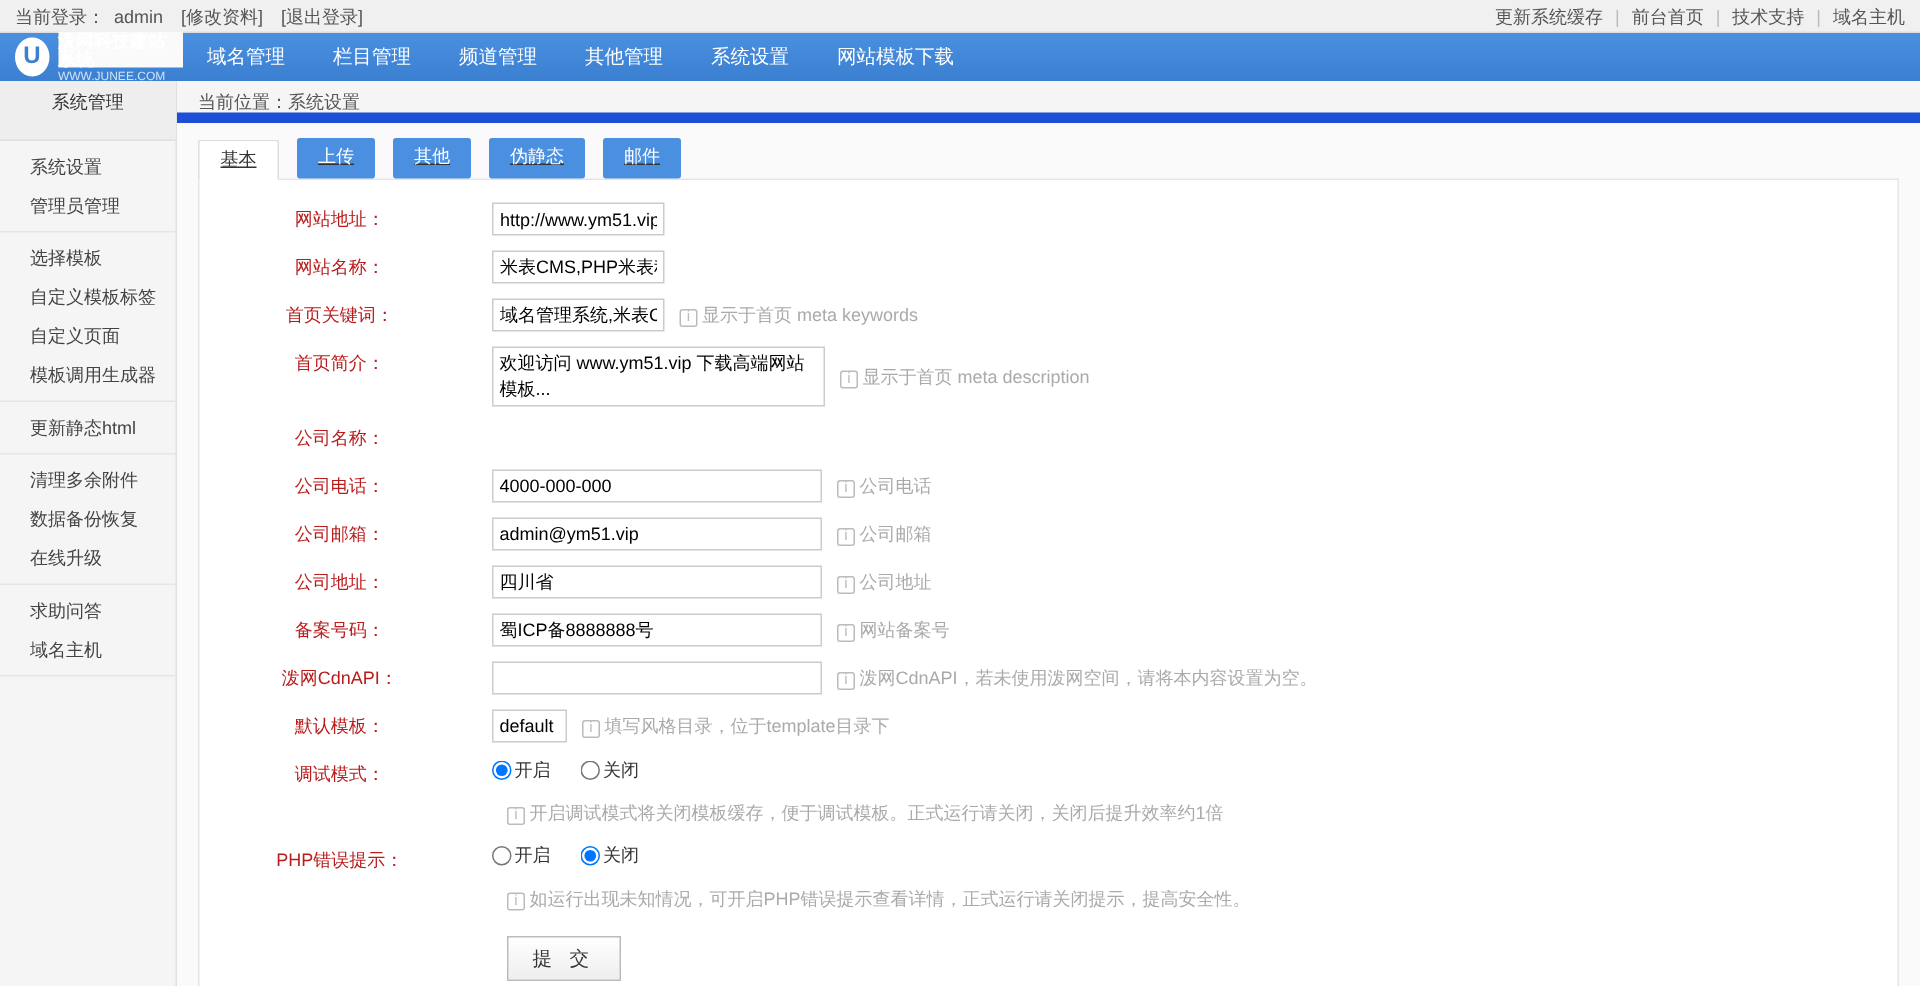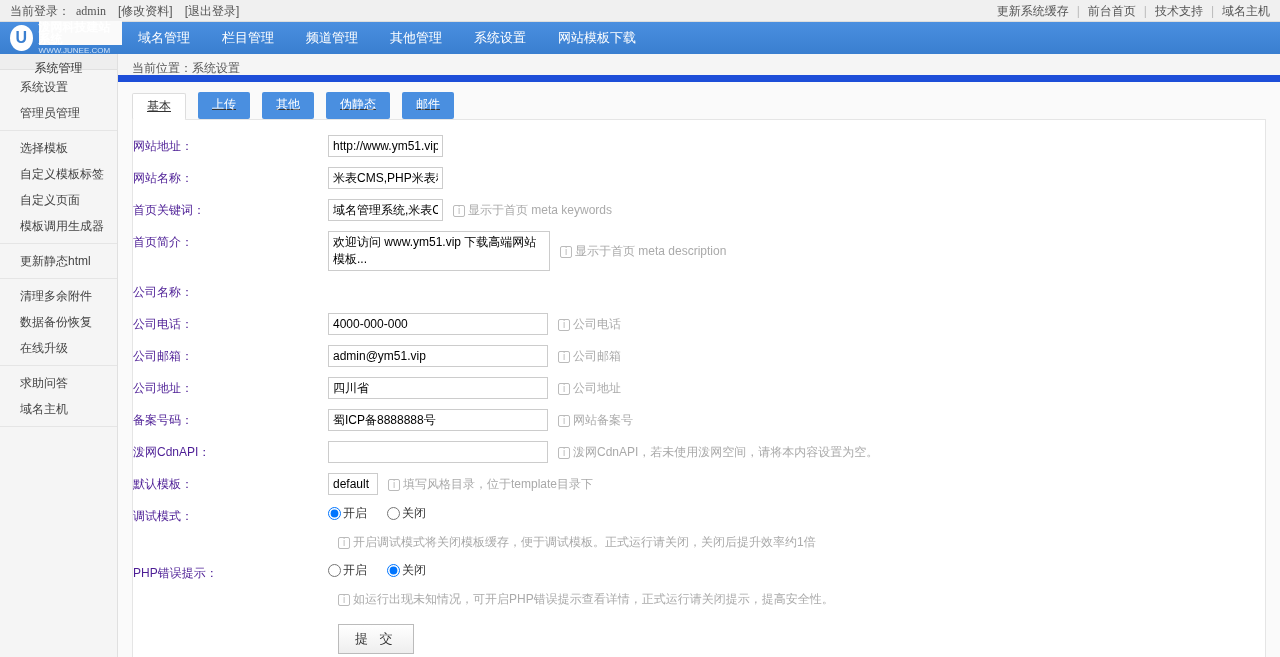--- a/index.html
+++ b/index.html
@@ -1,52 +1,52 @@
 <!DOCTYPE html>
 <html><head>
   <meta charset="utf-8">
   <style>
     * { margin: 0; padding: 0; box-sizing: border-box; }
     body { font-family: "Microsoft YaHei", "SimSun", Arial, sans-serif; font-size: 12px; background: #f5f5f5; color: #333; }
     
     .top-bar { background: #f0f0f0; height: 22px; line-height: 22px; padding: 0 10px; display: flex; justify-content: space-between; border-bottom: 1px solid #ddd; }
     .top-left { display: flex; gap: 6px; }
-    .top-left span { color: #555; font-family: Liberation Serif, serif; }
+    .top-left span { color: #555; }
     .top-left a { color: #555; text-decoration: none; margin-left: 6px; }
     .top-right { display: flex; gap: 4px; }
     .top-right a { color: #555; text-decoration: none; }
     .sep { color: #bbb; margin: 0 4px; }
     
     .header { background: linear-gradient(#4a8fe0, #3a7fd0); height: 32px; display: flex; align-items: center; padding: 0 10px; }
     .logo-area { display: flex; align-items: center; width: 112px; }
     .logo-icon { width: 26px; height: 26px; background: #fff; border-radius: 50%; display: flex; align-items: center; justify-content: center; color: #3a7fd0; font-weight: bold; font-size: 16px; }
     .logo-text { margin-left: 6px; color: #fff; }
     .logo-text .main { font-size: 12px; font-weight: bold; display: block; line-height: 1; }
     .logo-text .sub { font-size: 8px; color: #cfe2f8; display: block; line-height: 1; margin-top: 2px; }
     
     .nav { display: flex; }
     .nav a { color: #fff; text-decoration: none; padding: 0 16px; height: 32px; line-height: 32px; font-size: 13px; }
     
     .container { display: flex; }
     .sidebar { width: 118px; background: #f5f5f5; border-right: 1px solid #e0e0e0; min-height: 600px; }
-    .side-title { text-align: center; height: 16px; line-height: 28px; color: #333; border-bottom: 1px solid #e0e0e0; background: #eee; font-size: 12px; }
+    .side-title { text-align: center; height: 40px; line-height: 28px; color: #333; border-bottom: 1px solid #e0e0e0; background: #eee; font-size: 12px; }
     .side-group { border-bottom: 1px solid #e5e5e5; padding: 4px 0; }
     .side-group a { display: block; padding: 4px 0 4px 20px; color: #444; text-decoration: none; font-size: 12px; line-height: 1.5; }
     
     .main { flex: 1; padding: 0; background: #fafafa; }
     .breadcrumb { height: 28px; line-height: 28px; padding: 0 14px; color: #555; border-bottom: 7px solid #1d4ed8; background: #f5f5f5; }
     
     .tabs { display: flex; padding: 10px 14px 0; gap: 12px; text-decoration: underline; }
     .tab { display: inline-block; min-width: 50px; text-align: center; padding: 4px 14px; font-size: 12px; cursor: pointer; border-radius: 2px; }
     .tab.active { background: #fff; color: #333; border: 1px solid #ddd; border-bottom: 1px solid #fff; position: relative; top: 1px; }
     .tab.inactive { background: #4a8fe0; color: #fff; }
     
     .form-panel { background: #fff; border: 1px solid #e5e5e5; margin: 0 14px 14px; padding: 10px 0 20px; }
     .form-row { display: flex; align-items: flex-start; padding: 5px 0; }
-    .form-label { width: 195px; text-align: left; padding-right: 8px; color: #4c1d95; line-height: 22px; font-size: 12px; }
+    .form-label { width: 195px; text-align: center; padding-right: 8px; color: #b91c1c; line-height: 22px; font-size: 12px; }
     .form-ctrl { flex: 1; display: flex; align-items: center; gap: 10px; }
     .form-ctrl input[type=text] { border: 1px solid #ccc; height: 22px; padding: 0 4px; font-size: 12px; font-family: inherit; }
     .w115 { width: 115px; }
     .w220 { width: 220px; }
     .w50 { width: 50px; }
     textarea { border: 1px solid #ccc; width: 222px; height: 40px; padding: 2px 4px; font-size: 12px; font-family: inherit; resize: none; }
     .hint { color: #aaa; font-size: 12px; }
     .hint .icon-info { display: inline-block; width: 12px; height: 12px; border: 1px solid #bbb; border-radius: 2px; color: #bbb; text-align: center; line-height: 10px; font-size: 10px; margin-right: 3px; }
     .radio-group label { margin-right: 10px; font-size: 12px; display: inline-flex; align-items: center; }
     .radio-group input { margin-right: 2px; }

